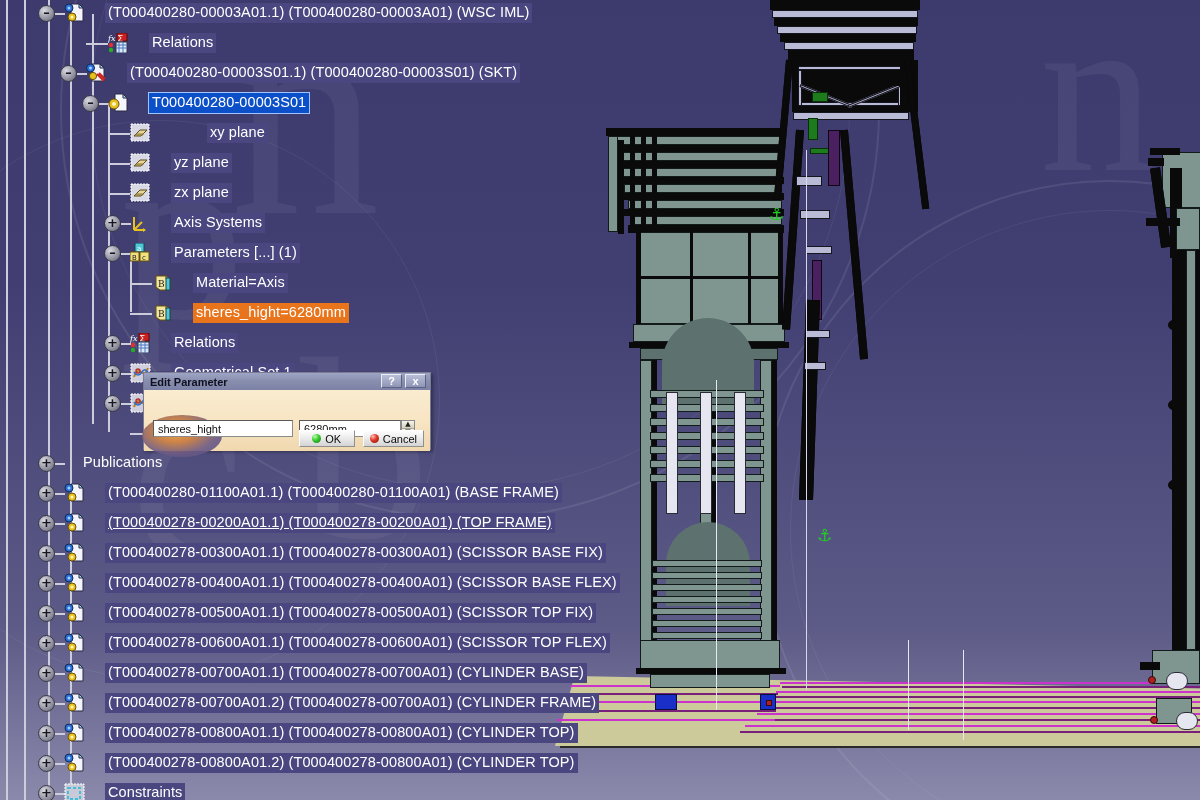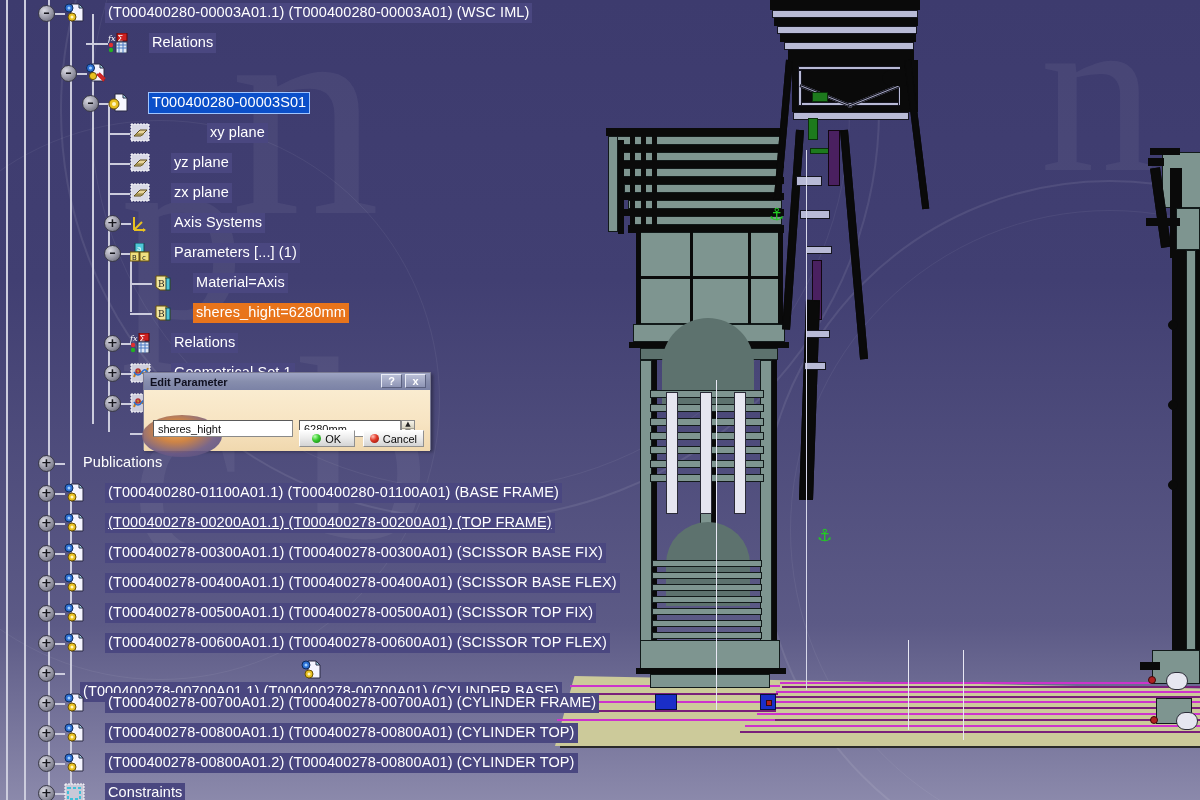--- a/index.html
+++ b/index.html
@@ -434,20 +434,21 @@
           <span class="ico">
             <svg width="22" height="20" viewBox="0 0 22 20">
               <path d="M6 1 h8 l4 4 v13 h-12 z" fill="#f4f4ff" stroke="#2a2a44"></path>
               <path d="M14 1 v4 h4 z" fill="#9fd8e8" stroke="#2a2a44"></path>
               <circle cx="4.5" cy="5" r="4" fill="#2b6fd4" stroke="#102a58"></circle>
               <circle cx="4.5" cy="5" r="1.5" fill="#9fd0ff"></circle>
               <circle cx="7" cy="13" r="3.6" fill="#e8c020" stroke="#6a5206"></circle>
               <path d="M11 11 l7 7 M13 10 l6 6" stroke="#cc2222" stroke-width="2"></path>
             </svg>
           </span>
+          <span class="nlabel">(T000400280-00003S01.1) (T000400280-00003S01)  (SKT)</span>
         </div>
         <div class="toggle" style="left: 82px; top: 95px;">
           <span class="sgn">–</span>
         </div>
         <div class="hline" style="left: 99px; top: 103px; width: 10px;"></div>
         <div class="node" style="left: 108px; top: 90px;">
           <span class="ico">
             <svg width="22" height="20" viewBox="0 0 22 20">
               <path d="M7 1 h8 l4 4 v13 h-12 z" fill="#f6f6ff" stroke="#2a2a44"></path>
               <path d="M15 1 v4 h4 z" fill="#9fd8e8" stroke="#2a2a44"></path>
@@ -711,21 +712,21 @@
               <circle cx="8" cy="14" r="4" fill="#e8c020" stroke="#6a5206"></circle>
               <circle cx="8" cy="14" r="1.5" fill="#fff6c0"></circle>
             </svg>
           </span>
           <span class="nlabel">(T000400278-00600A01.1) (T000400278-00600A01)  (SCISSOR TOP FLEX)</span>
         </div>
         <div class="toggle" style="left: 38px; top: 665px;">
           <span class="sgn">+</span>
         </div>
         <div class="hline" style="left: 55px; top: 673px; width: 10px;"></div>
-        <div class="node" style="left: 64px; top: 660px; flex-direction: column;">
+        <div class="node" style="left: 64px; top: 660px;">
           <span class="ico">
             <svg width="22" height="20" viewBox="0 0 22 20">
               <path d="M7 1 h8 l4 4 v13 h-12 z" fill="#f4f4ff" stroke="#2a2a44"></path>
               <path d="M15 1 v4 h4 z" fill="#9fd8e8" stroke="#2a2a44"></path>
               <circle cx="5" cy="5" r="4" fill="#2b6fd4" stroke="#102a58"></circle>
               <circle cx="5" cy="5" r="1.5" fill="#9fd0ff"></circle>
               <circle cx="8" cy="14" r="4" fill="#e8c020" stroke="#6a5206"></circle>
               <circle cx="8" cy="14" r="1.5" fill="#fff6c0"></circle>
             </svg>
           </span>

